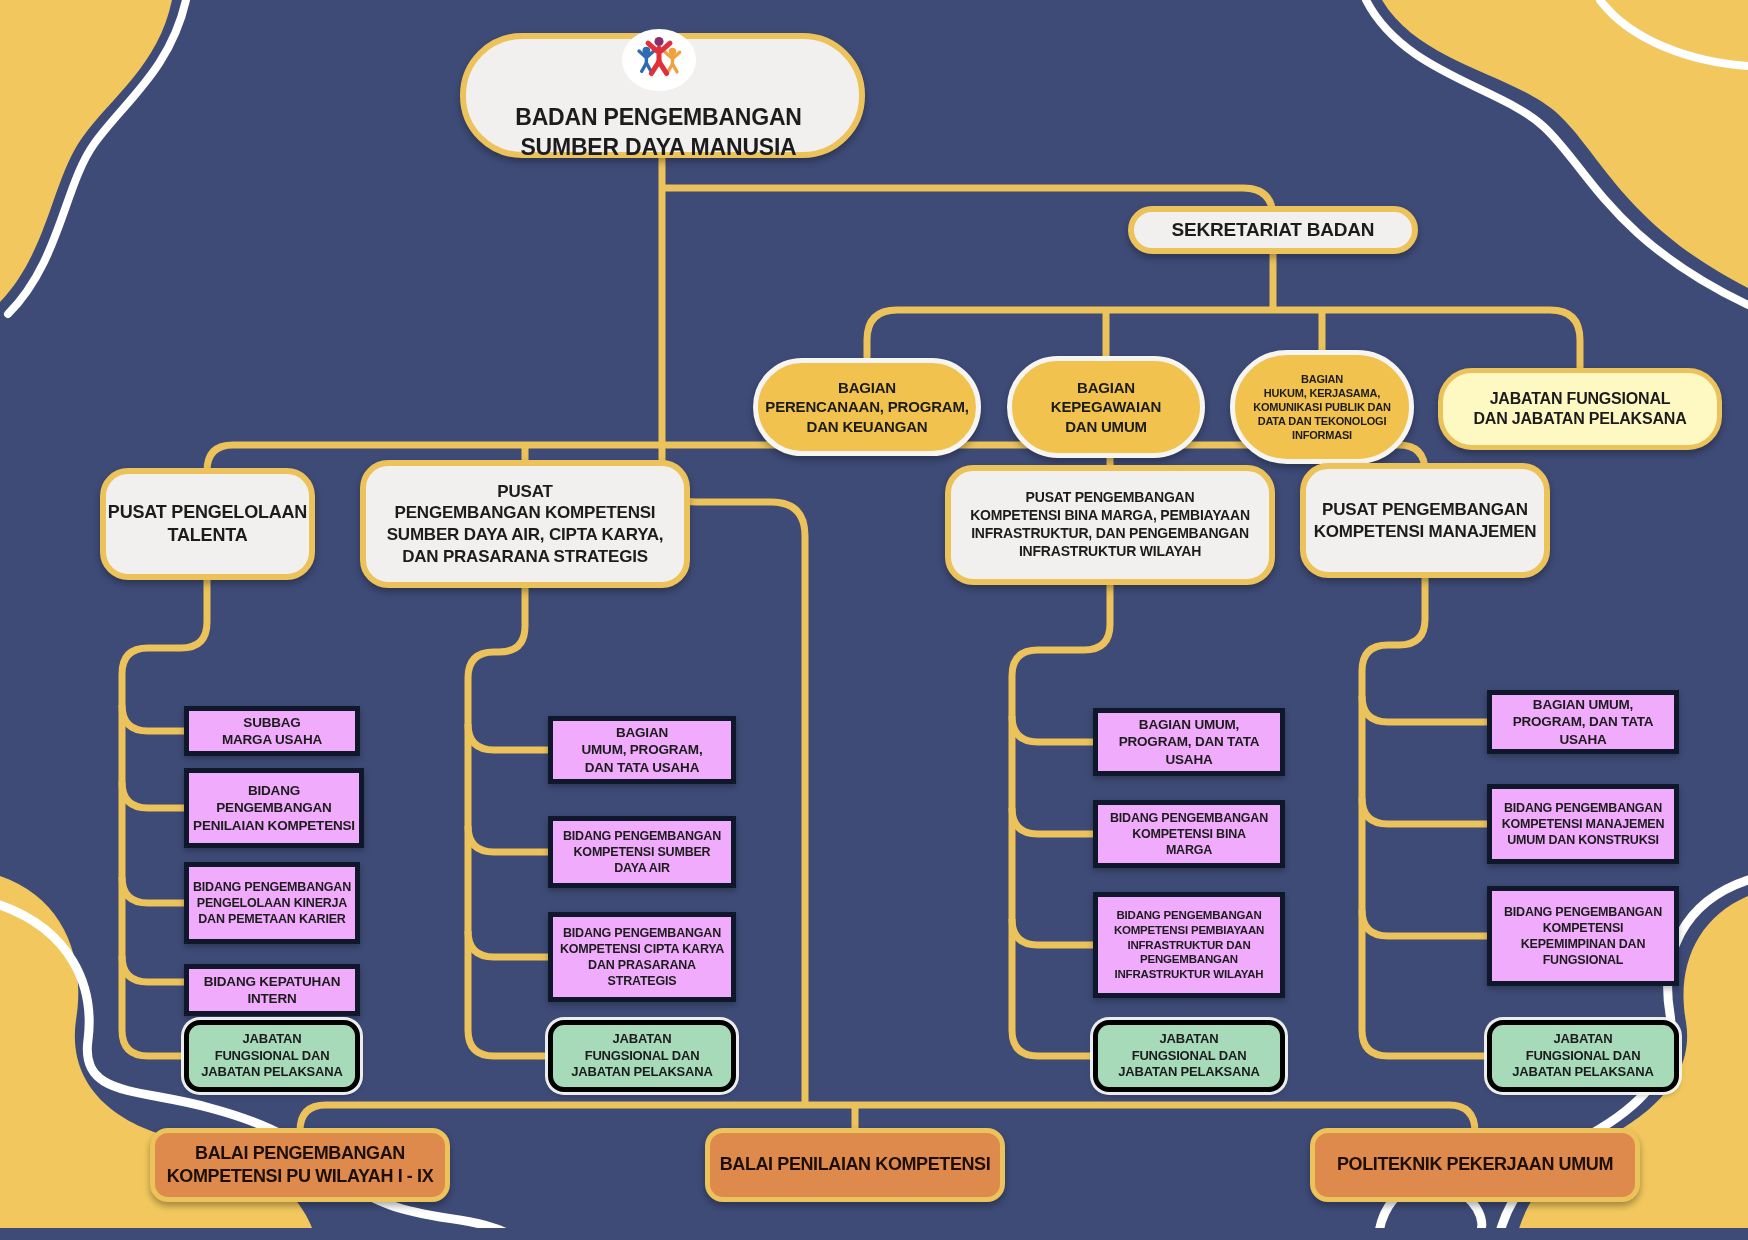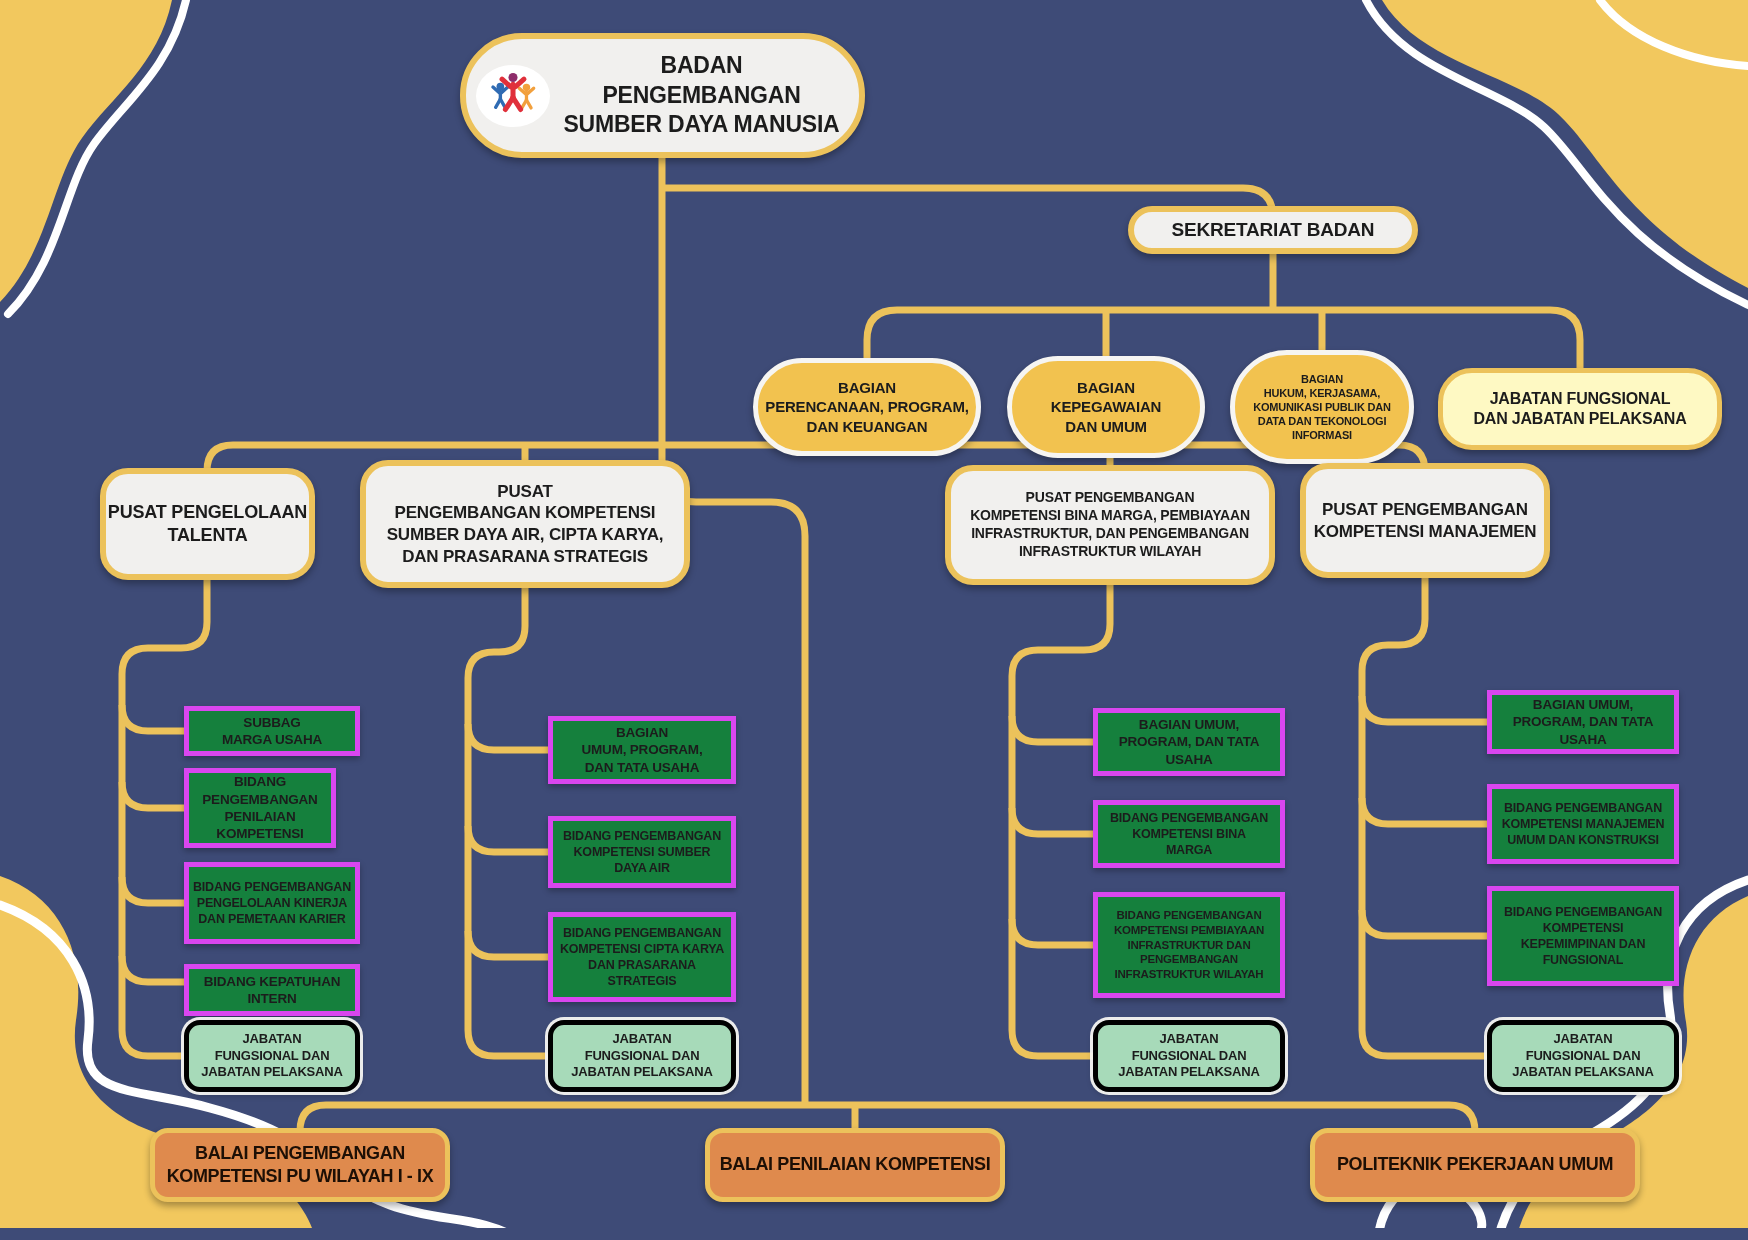--- a/index.html
+++ b/index.html
@@ -13,28 +13,28 @@
   #connector-svg{z-index:1;}
   .node{
     position:absolute;z-index:2;box-sizing:border-box;
     display:flex;align-items:center;justify-content:center;
     text-align:center;white-space:pre-line;
     font-weight:700;color:#1c1c1c;line-height:1.28;letter-spacing:-0.2px;
   }
   
   .light{
     background:#F1F0EE;border:6px solid #ECC25B;border-radius:28px;
-    box-shadow:0 4px 7px rgba(0,0,0,.30);font-weight:800;
+    box-shadow:0 4px 7px rgba(0,0,0,.30);font-weight:800;flex-direction:column;
   }
   .pill{
     background:#F2C24F;border:5px solid #F6F5F2;
     box-shadow:0 4px 7px rgba(0,0,0,.30);
   }
   .childbox{
-    background:#15803d;border:5px solid #d946ef;border-radius:0;
+    background:#f0abfc;border:5px solid #0f172a;border-radius:0;
     box-shadow:0 3px 6px rgba(0,0,0,.28);font-size:13.5px;
   }
   .greenbox{
     background:#A7DAB9;border:5px solid #000000;border-radius:16px;
     box-shadow:0 0 0 3px rgba(246,245,242,.95),0 3px 6px rgba(0,0,0,.28);
     font-size:13px;
   }
   .orangebox{
     background:#DF8A4D;border:5px solid #ECC25B;border-radius:18px;
     box-shadow:0 4px 7px rgba(0,0,0,.32);
@@ -49,21 +49,21 @@
   .n-b2{left:1007px;top:356px;width:198px;height:102px;border-radius:51px;font-size:15px;}
   .n-b3{left:1230px;top:350px;width:184px;height:114px;border-radius:57px;font-size:11px;}
   .n-b4{left:1438px;top:368px;width:284px;height:82px;background:#fef9c3;border:5px solid #ECC25B;border-radius:34px;
         box-shadow:0 4px 7px rgba(0,0,0,.30);font-size:16px;font-weight:800;}
   .n-p1{left:100px;top:468px;width:215px;height:112px;font-size:18px;}
   .n-p2{left:360px;top:460px;width:330px;height:128px;font-size:17px;}
   .n-p3{left:945px;top:465px;width:330px;height:120px;font-size:14px;}
   .n-p4{left:1300px;top:463px;width:250px;height:115px;font-size:17px;}
   
   .n-c1a{left:184px;top:706px;width:176px;height:50px;}
-  .n-c1b{left:184px;top:768px;width:152px;height:80px;}
+  .n-c1b{left:184px;top:768px;width:180px;height:80px;}
   .n-c1c{left:184px;top:862px;width:176px;height:82px;font-size:12.5px;}
   .n-c1d{left:184px;top:956px;width:176px;height:52px;margin-top:8px;}
   .n-c1e{left:184px;top:1020px;width:176px;height:72px;}
   
   .n-c2a{left:548px;top:716px;width:188px;height:68px;}
   .n-c2b{left:548px;top:816px;width:188px;height:72px;font-size:12.5px;}
   .n-c2c{left:548px;top:912px;width:188px;height:90px;font-size:12.5px;}
   .n-c2d{left:548px;top:1020px;width:188px;height:72px;}
   
   .n-c3a{left:1093px;top:708px;width:192px;height:68px;}

